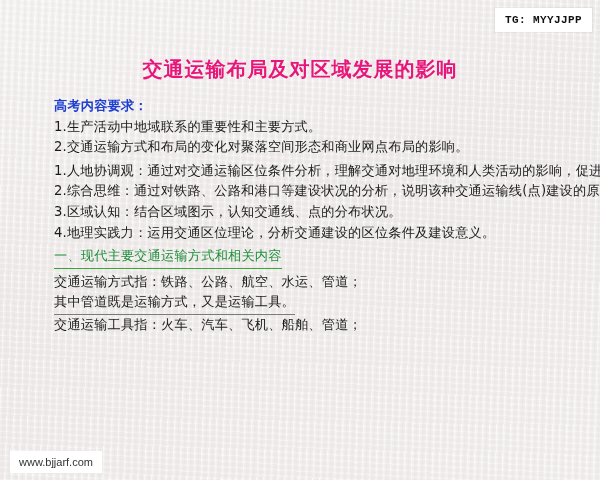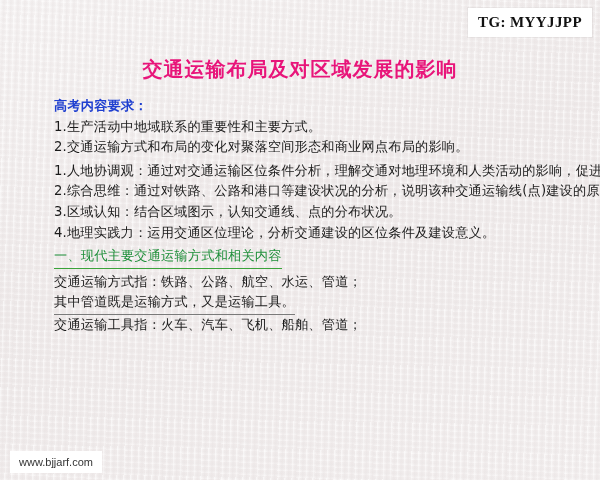--- a/index.html
+++ b/index.html
@@ -23,25 +23,25 @@
       repeating-linear-gradient(3deg, rgba(255,255,255,0.45) 0px, rgba(0,0,0,0.012) 3px, rgba(255,255,255,0.0) 6px),
       linear-gradient(160deg, #f6f3f3 0%, #efeaea 45%, #f3efef 100%);
     overflow: hidden;
   }
   .tg-badge {
     position: absolute;
     top: 8px;
     right: 8px;
     background: #ffffff;
     color: #111111;
-    font-size: 15px;
+    font-size: 11px;
     font-weight: bold;
     letter-spacing: 0.4px;
     padding: 6px 10px;
-    font-family: Liberation Serif, serif;
+    font-family: Liberation Mono, monospace;
     box-shadow: 0 0 0 1px rgba(0,0,0,0.04);
   }
   .watermark {
     position: absolute;
     left: 10px;
     bottom: 7px;
     background: #ffffff;
     color: #333333;
     font-size: 11px;
     padding: 5px 9px;

